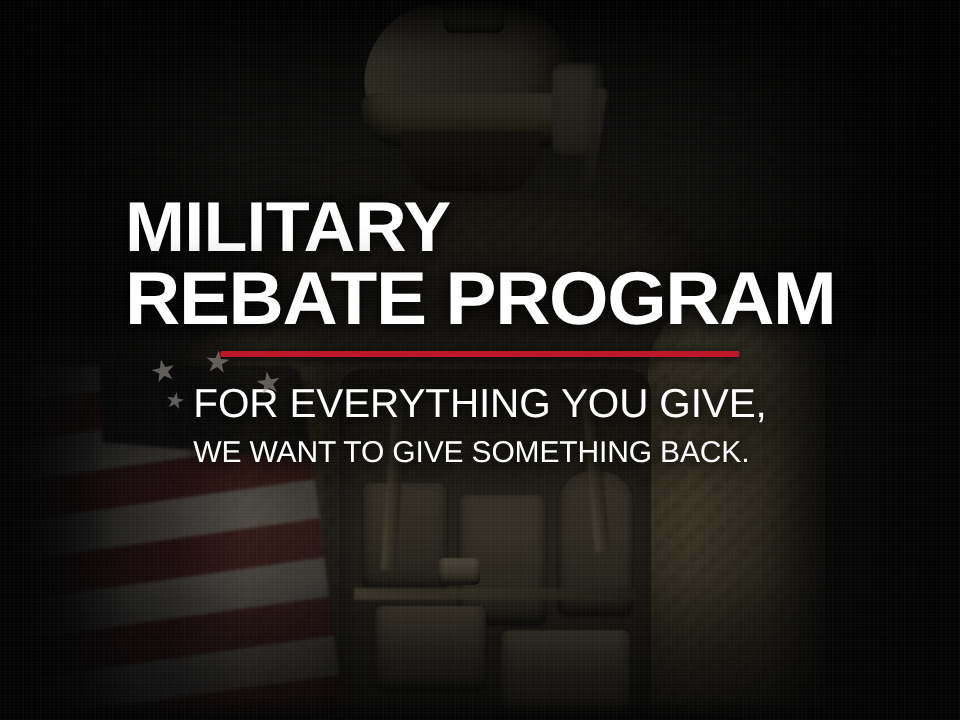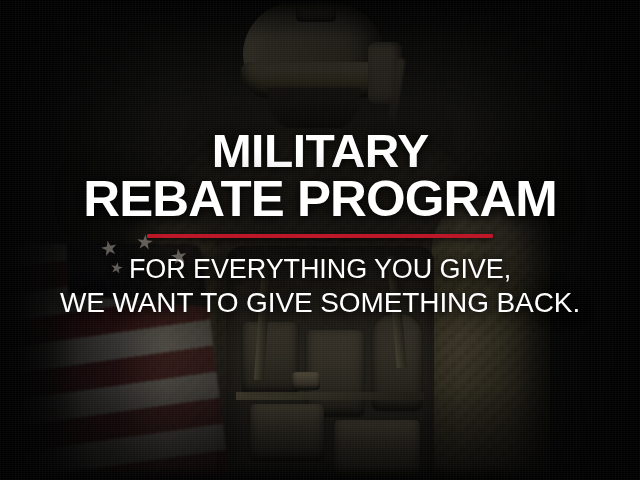--- a/index.html
+++ b/index.html
@@ -213,21 +213,20 @@
       repeating-linear-gradient(90deg, rgba(255,255,255,.35) 0 1px, rgba(0,0,0,0) 1px 3px);
     pointer-events:none;
   }
 
   
   .content {
     position:absolute; inset:0;
     display:flex; flex-direction:column;
     align-items:center; justify-content:flex-start;
     padding-top:127px;
-    text-align:center;
   }
 
   .headline {
     color:#ffffff;
     font-weight:bold;
     font-size:47px;
     line-height:48px;
     letter-spacing:-0.5px;
     text-transform:uppercase;
     transform: scaleX(1.02);
@@ -251,21 +250,21 @@
     font-weight:normal;
     font-size:27px;
     line-height:33px;
     letter-spacing:-0.1px;
     text-transform:uppercase;
     text-shadow:
       0 2px 9px rgba(0,0,0,.85),
       0 0 20px rgba(0,0,0,.65);
     white-space:nowrap;
   }
-  .subhead .sl2 { font-size:28px; }
+  .subhead .sl2 { font-size:20px; }
 </style>
 </head>
 <body>
 
 <div id="banner">
 
   <div class="photo">
     <div class="bg-base"></div>
 
     <div class="soldier">

